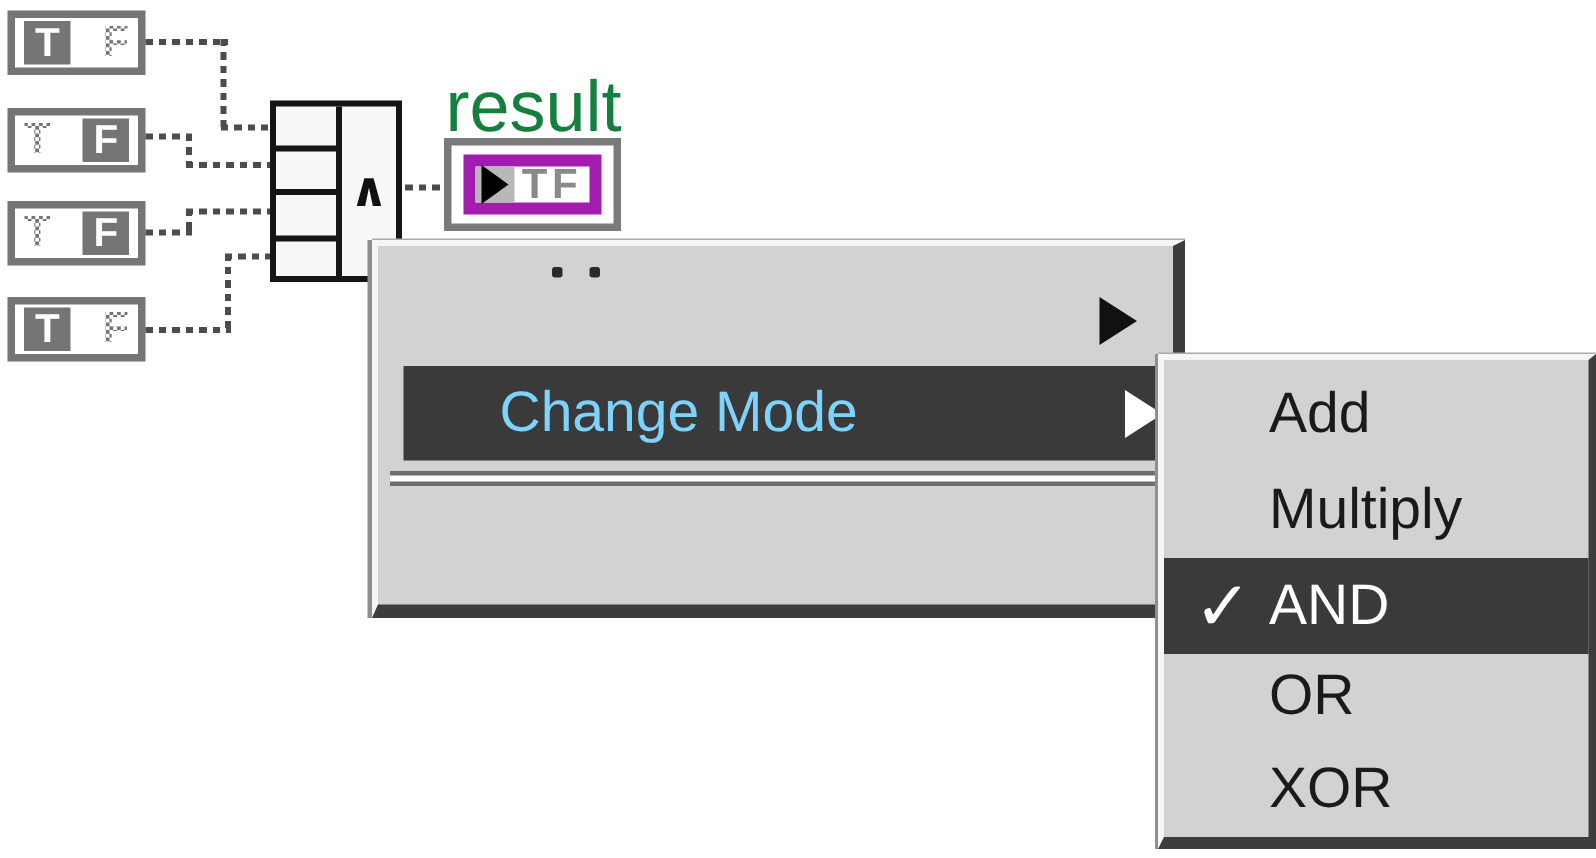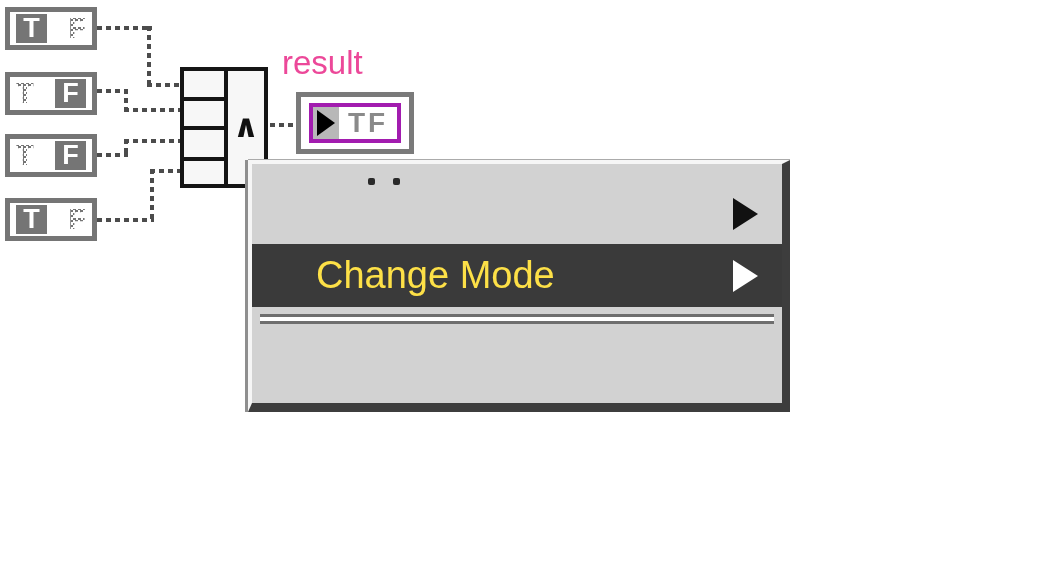--- a/index.html
+++ b/index.html
@@ -25,39 +25,39 @@
 
   
   .node{position:absolute;left:180px;top:67px;width:88px;height:121px;border:4px solid #151515;
         background:#f7f7f7;box-sizing:border-box;}
   .node-vdiv{position:absolute;left:40px;top:0;width:4px;height:113px;background:#151515;}
   .node-hdiv{position:absolute;left:0;width:40px;height:4px;background:#151515;}
   .node-op{position:absolute;left:44px;top:36px;width:36px;text-align:center;
            font-family:"DejaVu Sans",sans-serif;font-weight:bold;font-size:32px;color:#111;}
 
   
-  .res-label{position:absolute;left:282px;top:44px;font-size:33px;color:#ec4899;}
+  .res-label{position:absolute;left:297px;top:44px;font-size:48px;color:#15803d;}
   .res-outer{position:absolute;left:296px;top:92px;width:118px;height:62px;border:5px solid #7a7a7a;
              background:#fff;box-sizing:border-box;display:flex;align-items:center;justify-content:center;}
-  .res-inner{width:92px;height:40px;border:4px solid #a21caf;background:#fff;box-sizing:border-box;
+  .res-inner{width:92px;height:40px;border:8px solid #a21caf;background:#fff;box-sizing:border-box;
              display:flex;align-items:stretch;}
   .res-arrowcell{width:26px;background:#b8b8b8;display:flex;align-items:center;justify-content:center;}
   .res-arrow{width:0;height:0;border-left:18px solid #000;border-top:13px solid transparent;
              border-bottom:13px solid transparent;}
   .res-tf{flex:1;display:flex;align-items:center;justify-content:center;font-weight:bold;
           font-size:28px;color:#8a8a8a;letter-spacing:3px;}
 
   
   .menu{position:absolute;left:248px;top:160px;width:542px;height:252px;background:#d2d2d2;
         border-top:4px solid #f6f6f6;border-left:4px solid #f6f6f6;
         border-right:8px solid #3d3d3d;border-bottom:9px solid #3d3d3d;
         box-sizing:border-box;box-shadow:-3px 0 0 #8f8f8f,0 -1px 0 #ababab;}
   .menu-row{position:absolute;left:0;width:530px;height:52px;display:flex;align-items:center;
             padding-left:64px;box-sizing:border-box;font-size:38px;color:#1a1a1a;}
-  .menu-row.hl{background:#3a3a3a;color:#fde047;}
+  .menu-row.hl{background:#3a3a3a;color:#7dd3fc;margin-left:17px;}
   .menu-arrow{position:absolute;left:481px;top:50%;margin-top:-16px;width:0;height:0;
               border-left:25px solid #111;border-top:16px solid transparent;
               border-bottom:16px solid transparent;}
   .menu-arrow.white{border-left-color:#fff;}
   .menu-sep{position:absolute;left:8px;top:150px;width:514px;height:4px;background:#ffffff;
             border-top:3px solid #6e6e6e;border-bottom:3px solid #6e6e6e;}
   .menu-dot{position:absolute;width:7px;height:7px;background:#2a2a2a;border-radius:2px;}
 
   
   .submenu{position:absolute;left:772px;top:236px;width:292px;height:330px;background:#d2d2d2;
@@ -138,14 +138,32 @@
 
     <div class="menu-row hl" style="top:80px;height:63px;">
       <span>Change Mode</span>
       <div class="menu-arrow white"></div>
     </div>
 
     <div class="menu-sep"></div>
 
   </div>
 
+  <div class="submenu">
+    <div class="sub-row" style="top:8px;">
+      <span>Add</span>
+    </div>
+    <div class="sub-row" style="top:72px;">
+      <span>Multiply</span>
+    </div>
+    <div class="sub-row hl" style="top:132px;">
+      <span class="sub-check">✓</span>
+      <span>AND</span>
+    </div>
+    <div class="sub-row" style="top:196px;">
+      <span>OR</span>
+    </div>
+    <div class="sub-row" style="top:258px;">
+      <span>XOR</span>
+    </div>
+  </div>
 
 </div>
 
 </body></html>

